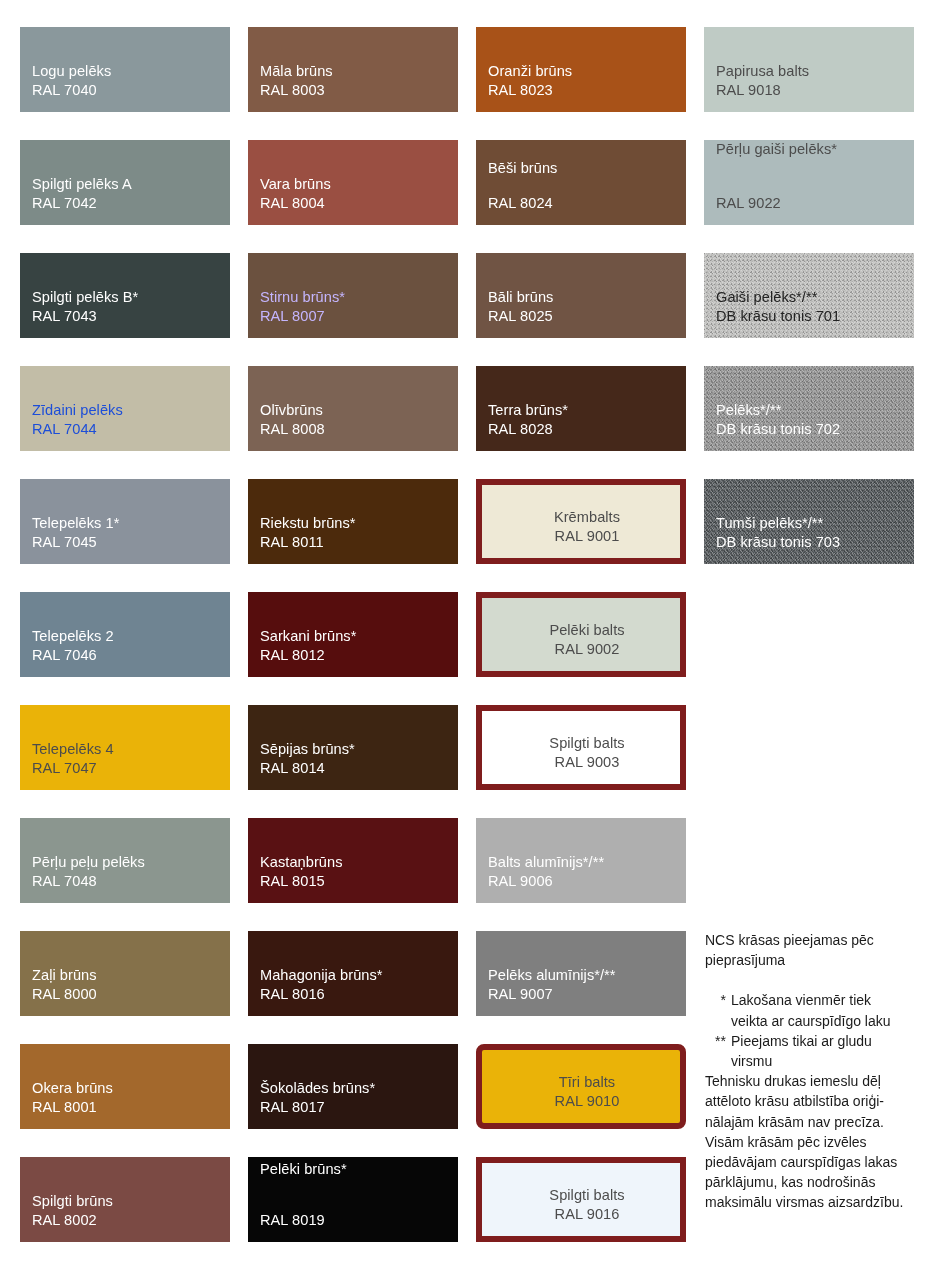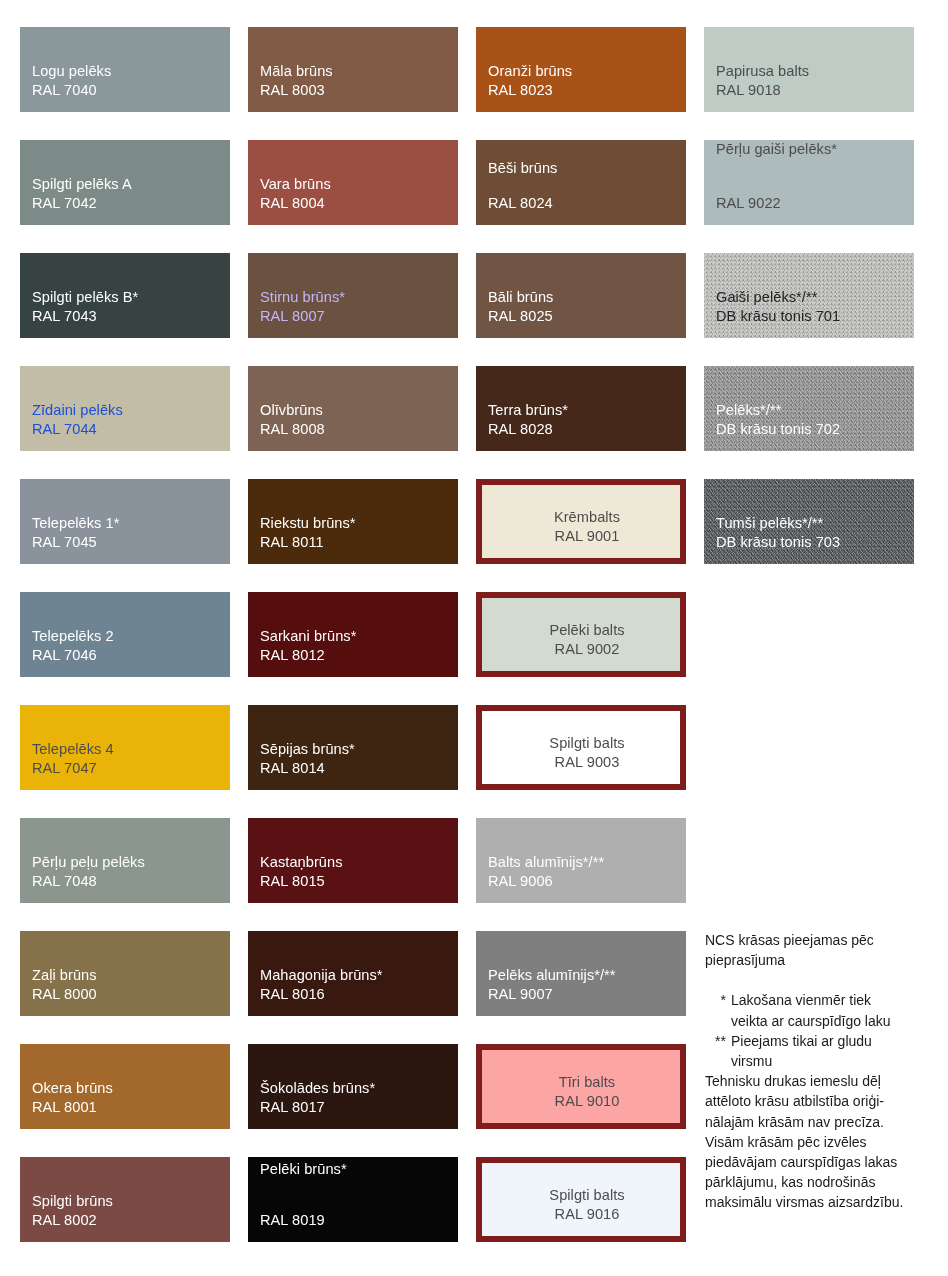--- a/index.html
+++ b/index.html
@@ -248,21 +248,21 @@
       </div>
       <div class="empty-cell"></div>
       <div class="swatch" style="background: rgb(163, 104, 44); color: rgb(255, 255, 255);">
         <div class="lbl">Okera brūns</div>
         <div class="code">RAL 8001</div>
       </div>
       <div class="swatch" style="background: rgb(43, 22, 16); color: rgb(255, 255, 255);">
         <div class="lbl">Šokolādes brūns*</div>
         <div class="code">RAL 8017</div>
       </div>
-      <div class="swatch bordered" style="background: #fca5a5; color: rgb(76, 76, 76);">
+      <div class="swatch bordered" style="background: #eab308; color: rgb(76, 76, 76); border-radius: 8px;">
         <div class="lbl">Tīri balts</div>
         <div class="code">RAL 9010</div>
       </div>
       <div class="empty-cell"></div>
       <div class="swatch" style="background: rgb(123, 74, 68); color: rgb(255, 255, 255);">
         <div class="lbl">Spilgti brūns</div>
         <div class="code">RAL 8002</div>
       </div>
       <div class="swatch" style="background: rgb(6, 6, 6); color: rgb(255, 255, 255); gap: 32px;">
         <div class="lbl">Pelēki brūns*</div>

